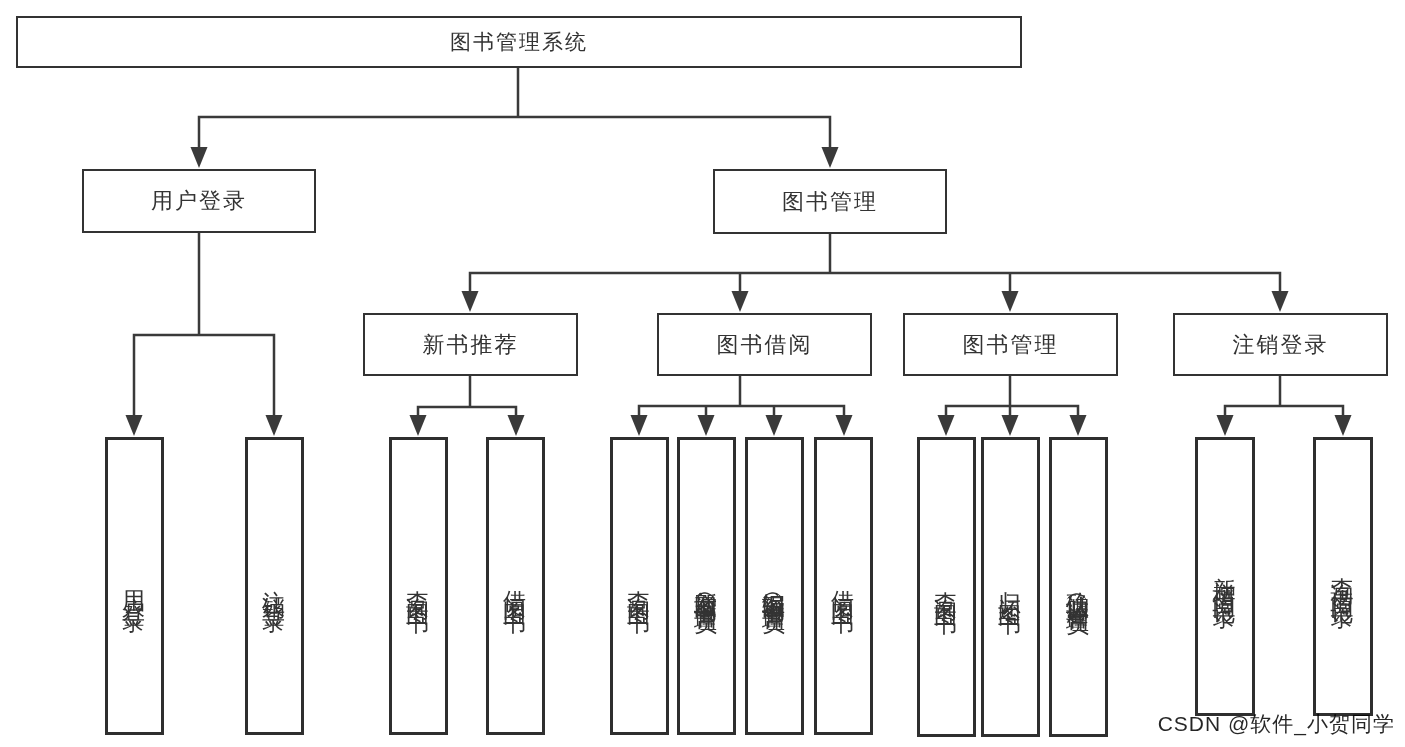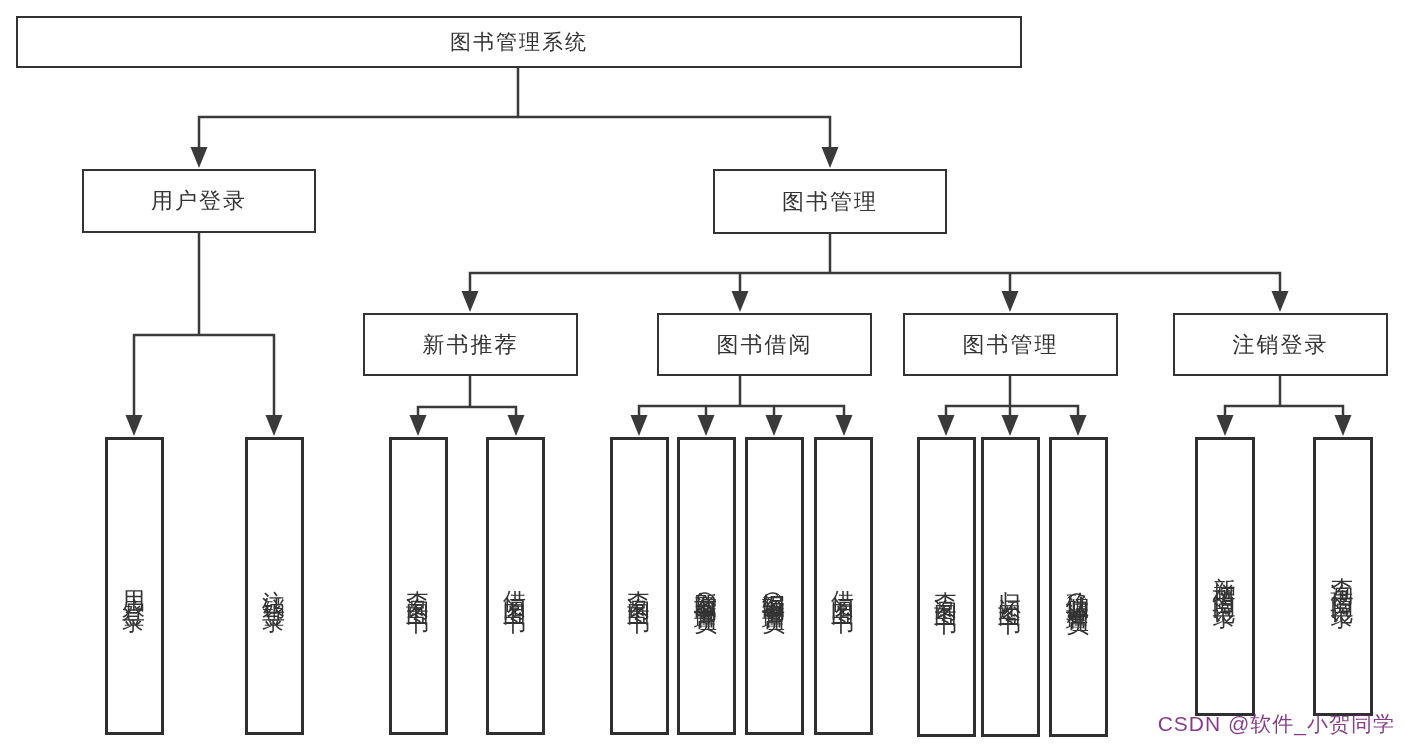--- a/index.html
+++ b/index.html
@@ -37,21 +37,21 @@
     font-size:23px;
     letter-spacing:7px;
     white-space:nowrap;
   }
   .vbox.long span{letter-spacing:3px;}
   .vbox.mid span{letter-spacing:6px;}
   #watermark{
     position:absolute;
     right:10px;bottom:9px;
     font-size:21px;
-    color:#701a75;
+    color:#000000;
     letter-spacing:1px;
     opacity:.85;
     white-space:nowrap;
   }
 </style>
 </head>
 <body>
 
 <div id="canvas">
 

